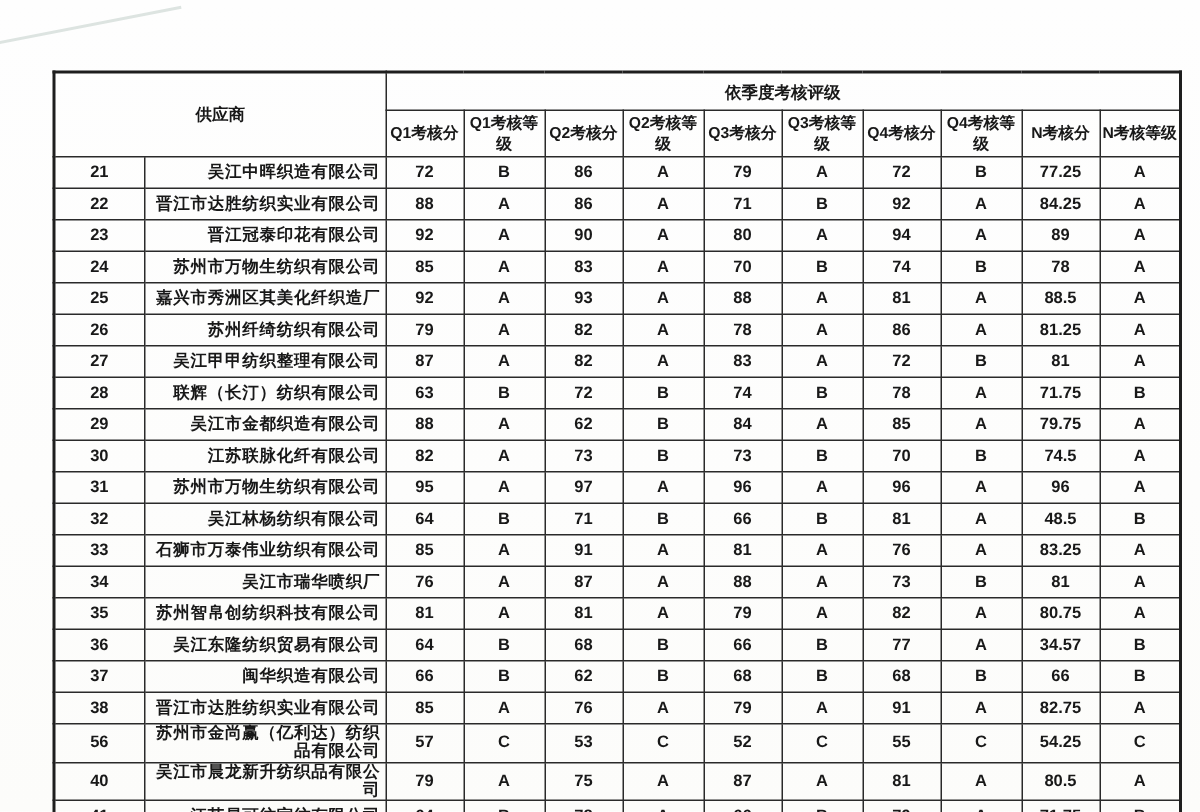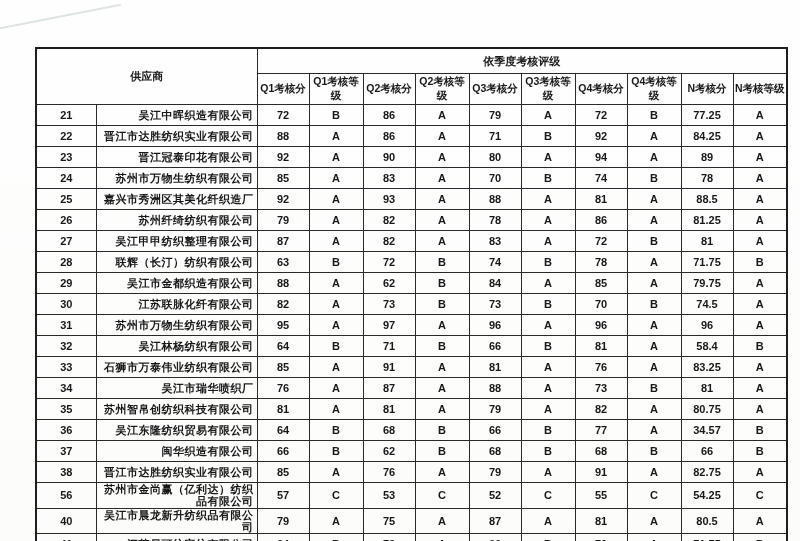--- a/index.html
+++ b/index.html
@@ -261,21 +261,21 @@
           <td class="num">32</td>
           <td class="name">吴江林杨纺织有限公司</td>
           <td>64</td>
           <td>B</td>
           <td>71</td>
           <td>B</td>
           <td>66</td>
           <td>B</td>
           <td>81</td>
           <td>A</td>
-          <td>58.4</td>
+          <td>48.5</td>
           <td>B</td>
         </tr>
         <tr>
           <td class="num">33</td>
           <td class="name">石狮市万泰伟业纺织有限公司</td>
           <td>85</td>
           <td>A</td>
           <td>91</td>
           <td>A</td>
           <td>81</td>

